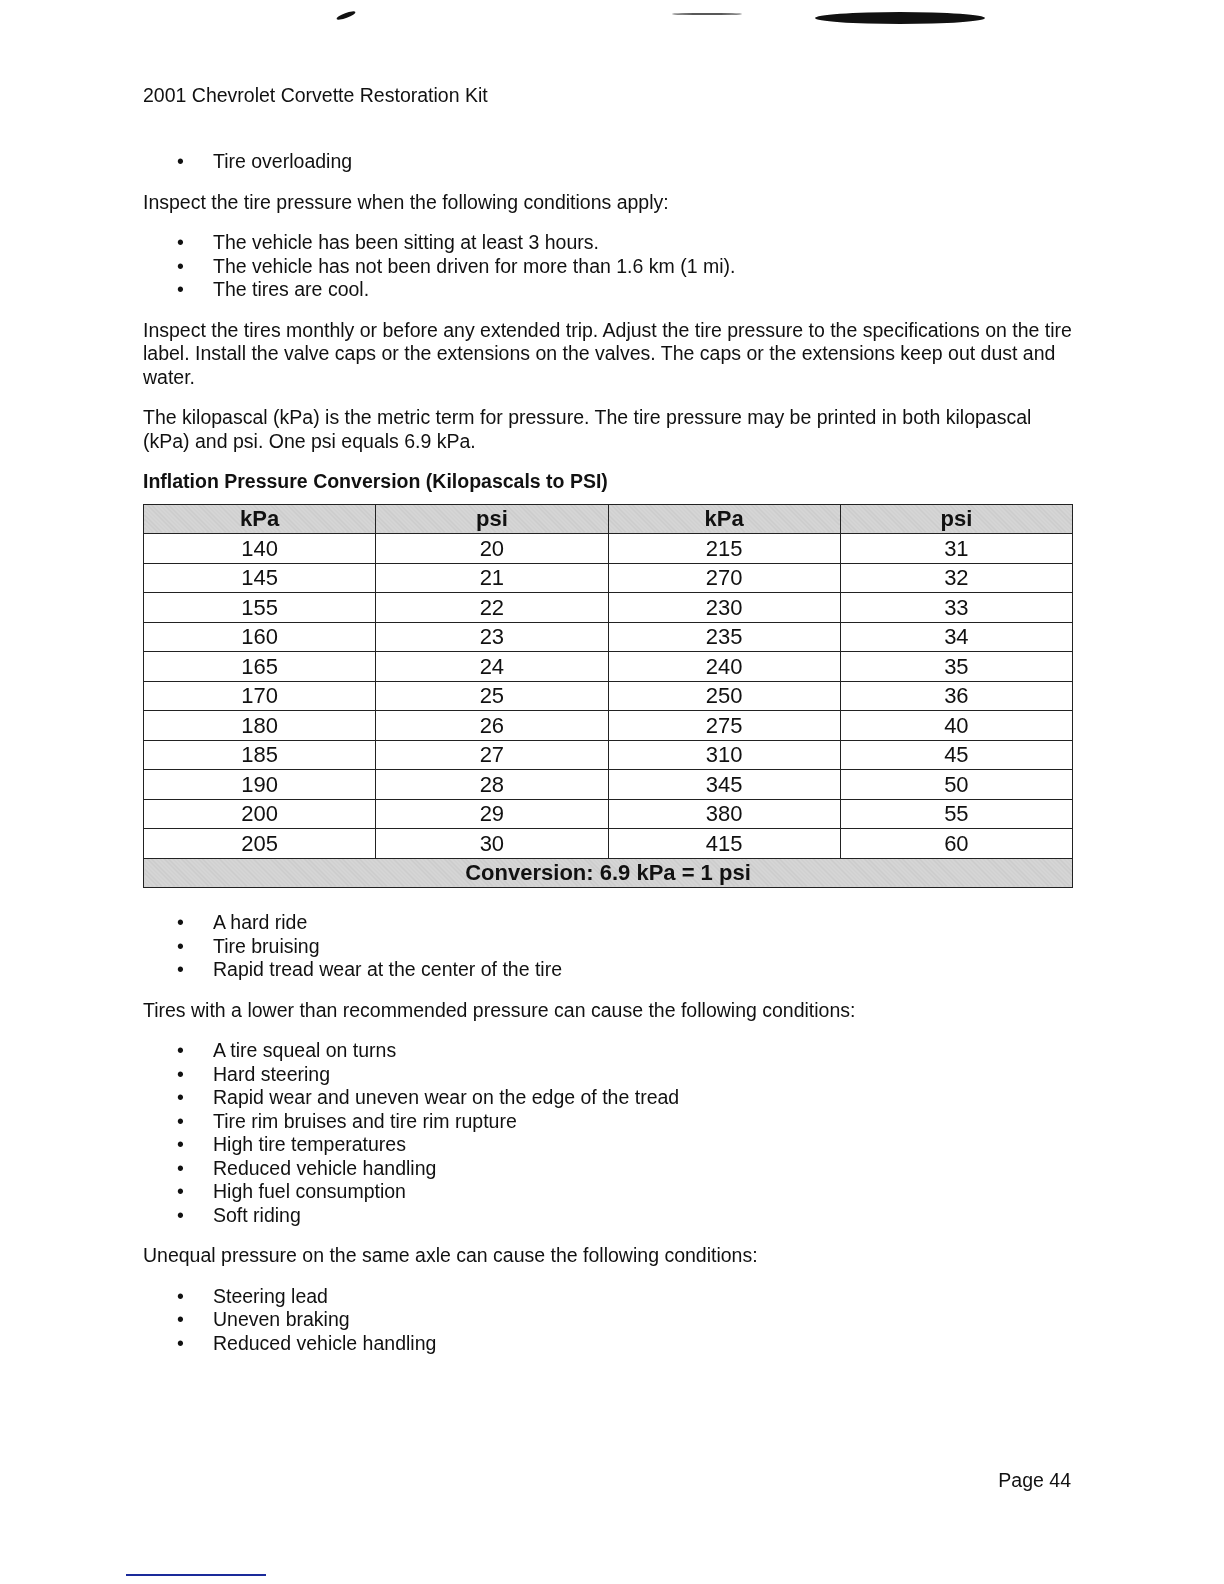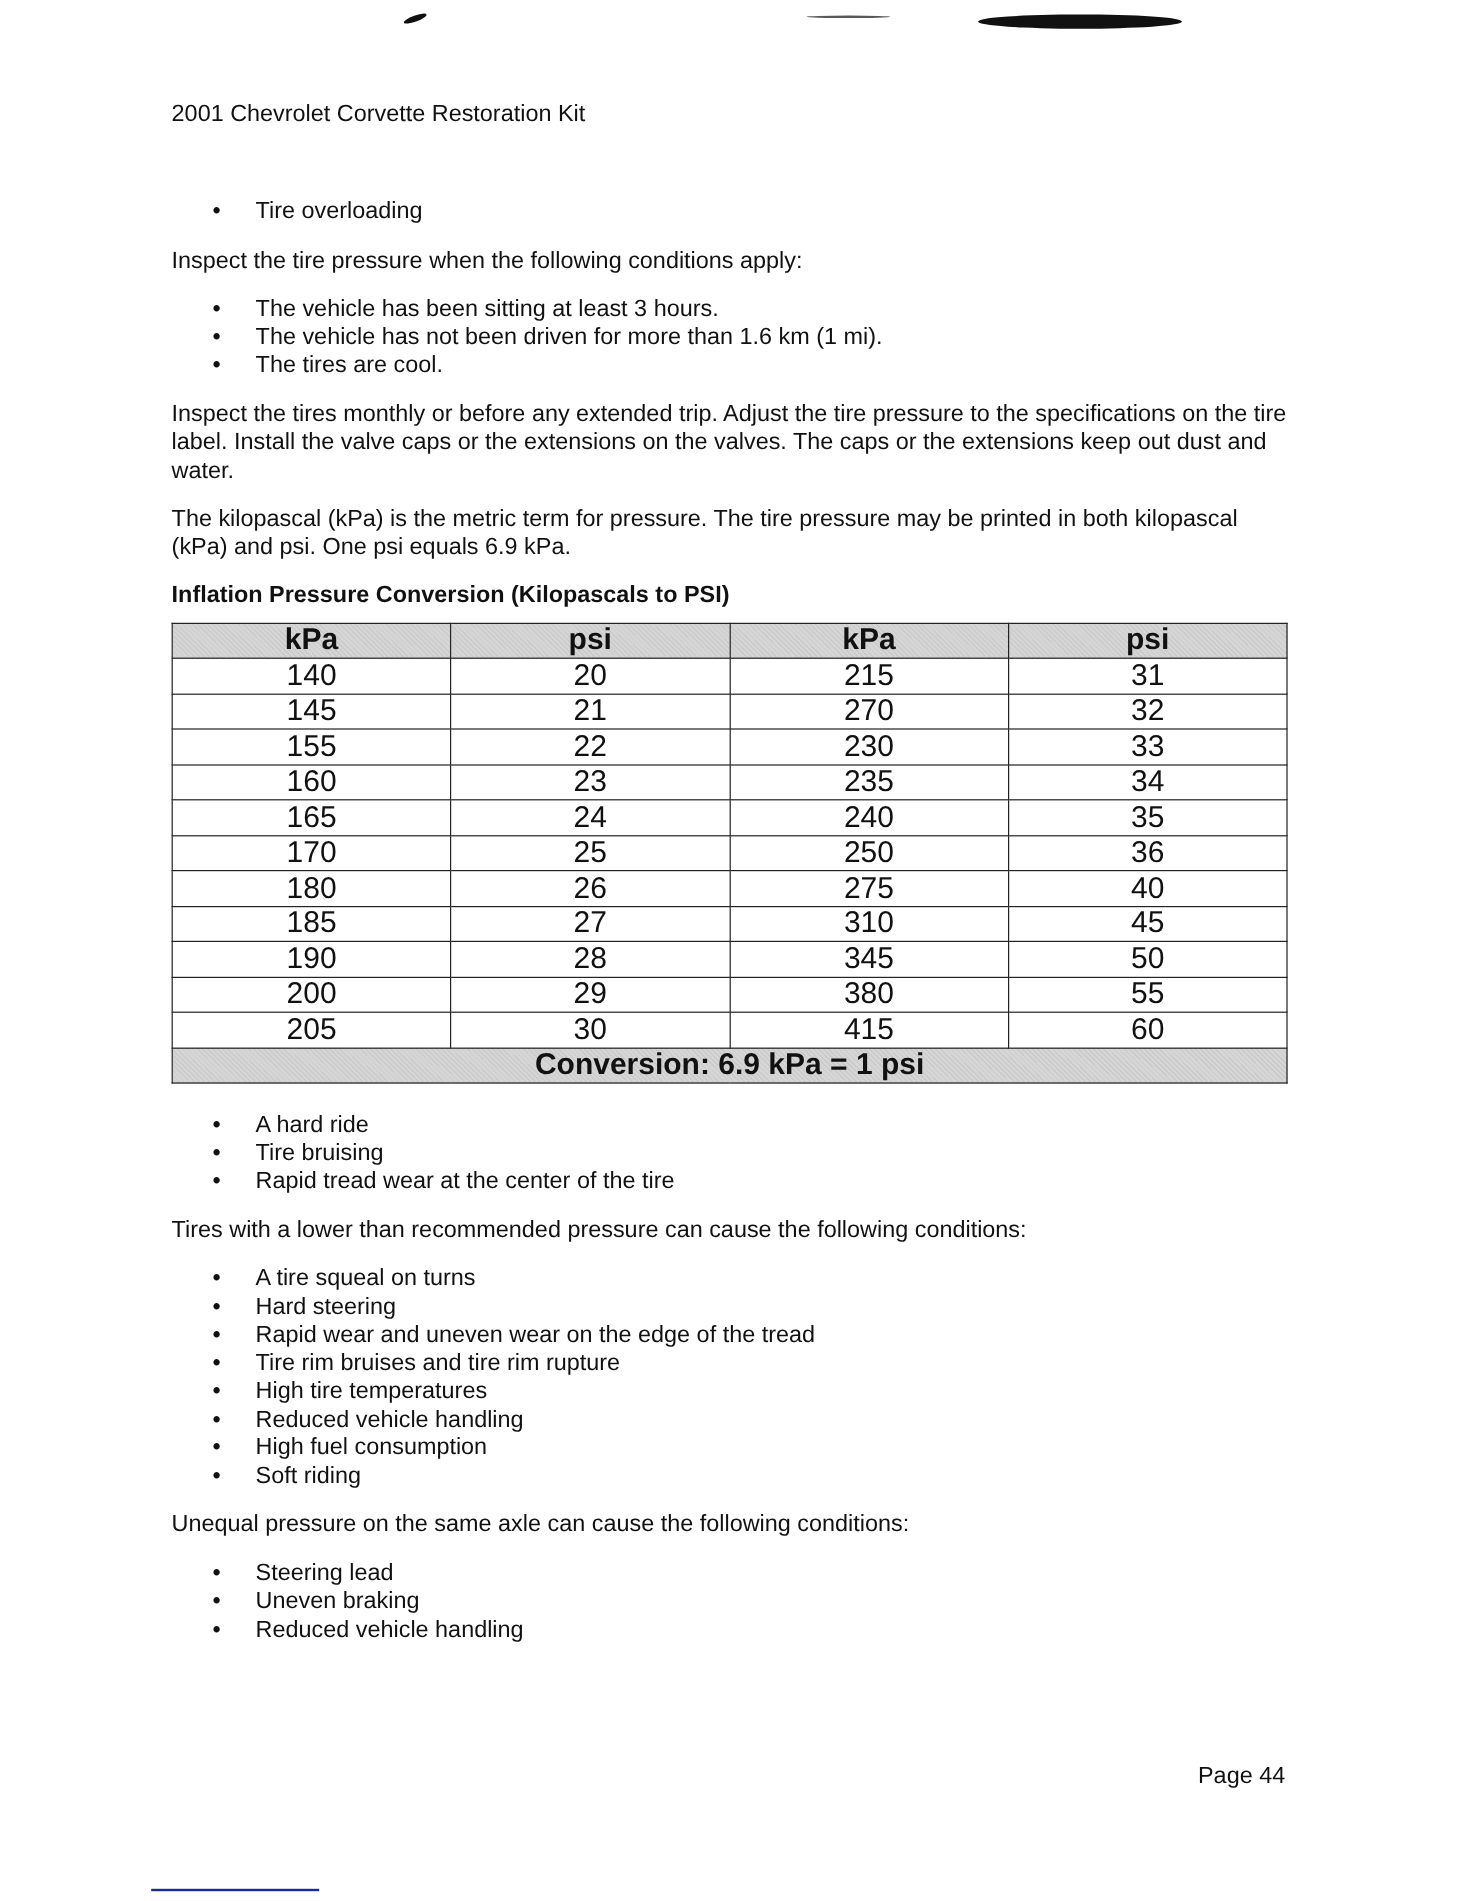--- a/index.html
+++ b/index.html
@@ -2,29 +2,29 @@
 <html><head>
   <meta charset="utf-8">
   <style>
     html, body { margin: 0; padding: 0; background: #ffffff; }
     body {
       width: 1224px; height: 1584px; position: relative; overflow: hidden;
       font-family: "Liberation Sans", sans-serif; color: #111; font-size: 19.5px;
     }
     .scan-mark { position: absolute; background: #111; border-radius: 50%; }
     .header { position: absolute; left: 143px; top: 84px; font-size: 19.5px; }
-    .content { position: absolute; left: 143px; top: 165px; width: 930px; line-height: 23.5px; }
+    .content { position: absolute; left: 143px; top: 150px; width: 930px; line-height: 23.5px; }
     ul { margin: 0; padding: 0; list-style: none; }
     ul li { position: relative; padding-left: 70px; }
     ul li::before { content: "\2022"; position: absolute; left: 34px; top: 0; }
     p { margin: 0; }
     .gap-s { height: 17px; }
     .table-title { font-weight: bold; margin-bottom: 10px; }
     table { border-collapse: collapse; width: 930px; table-layout: fixed; }
-    td, th { border: 1.5px solid #222; text-align: center; height: 28.5px; padding: 0; font-size: 25px; }
+    td, th { border: 1.5px solid #222; text-align: center; height: 28.5px; padding: 0; font-size: 22px; }
     th { font-weight: bold; background: #d6d6d6;
       background-image: repeating-linear-gradient(45deg, rgba(0,0,0,0.06) 0 1px, transparent 1px 3px); }
     td.footer-cell { font-weight: bold; background: #d6d6d6;
       background-image: repeating-linear-gradient(45deg, rgba(0,0,0,0.06) 0 1px, transparent 1px 3px); }
     .page-num { position: absolute; right: 153px; top: 1469px; font-size: 19.5px; }
     .footnote-line { position: absolute; left: 126px; top: 1574px; width: 140px; height: 2px; background: #1a2a9a; }
   </style>
 </head>
 <body>
 

